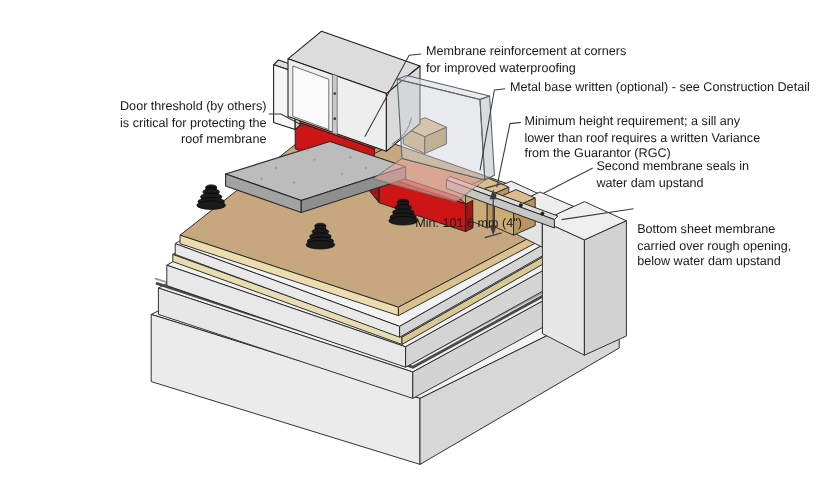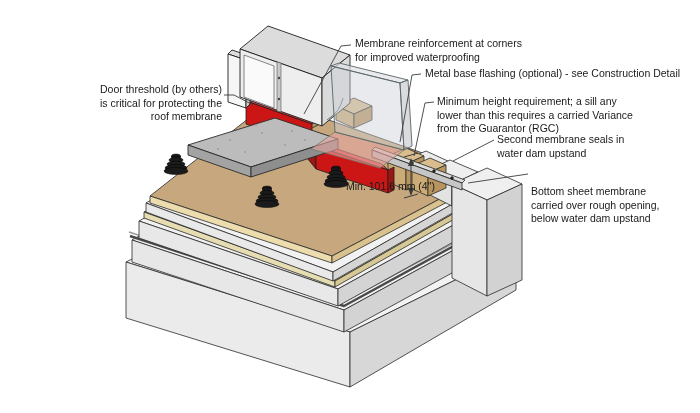--- a/index.html
+++ b/index.html
@@ -220,24 +220,24 @@
     <polyline points="434,102 425,103 414,156"></polyline>
     <polyline points="494,140 453,161"></polyline>
     <polyline points="528,174 468,183"></polyline>
     <polyline points="224,95 234,95 253,105"></polyline>
   </g>
 </svg>
 
   <div class="ann" style="left:355px;top:37px;width:200px;">Membrane reinforcement at corners
 for improved waterproofing</div>
 
-  <div class="ann nowrap" style="left:425px;top:67px;">Metal base flashing (optional) - see Construction Detail</div>
+  <div class="ann nowrap" style="left:425px;top:67px;">Metal base written (optional) - see Construction Detail</div>
 
   <div class="ann" style="left:437px;top:95px;width:230px;">Minimum height requirement; a sill any
-lower than this requires a carried Variance
+lower than roof requires a written Variance
 from the Guarantor (RGC)</div>
 
   <div class="ann" style="left:497px;top:133px;width:170px;">Second membrane seals in
 water dam upstand</div>
 
   <div class="ann" style="left:531px;top:166px;width:168px;margin-top:19px;">Bottom sheet membrane
 carried over rough opening,
 below water dam upstand</div>
 
   <div class="ann right" style="left:82px;top:83px;width:140px;">Door threshold (by others)

